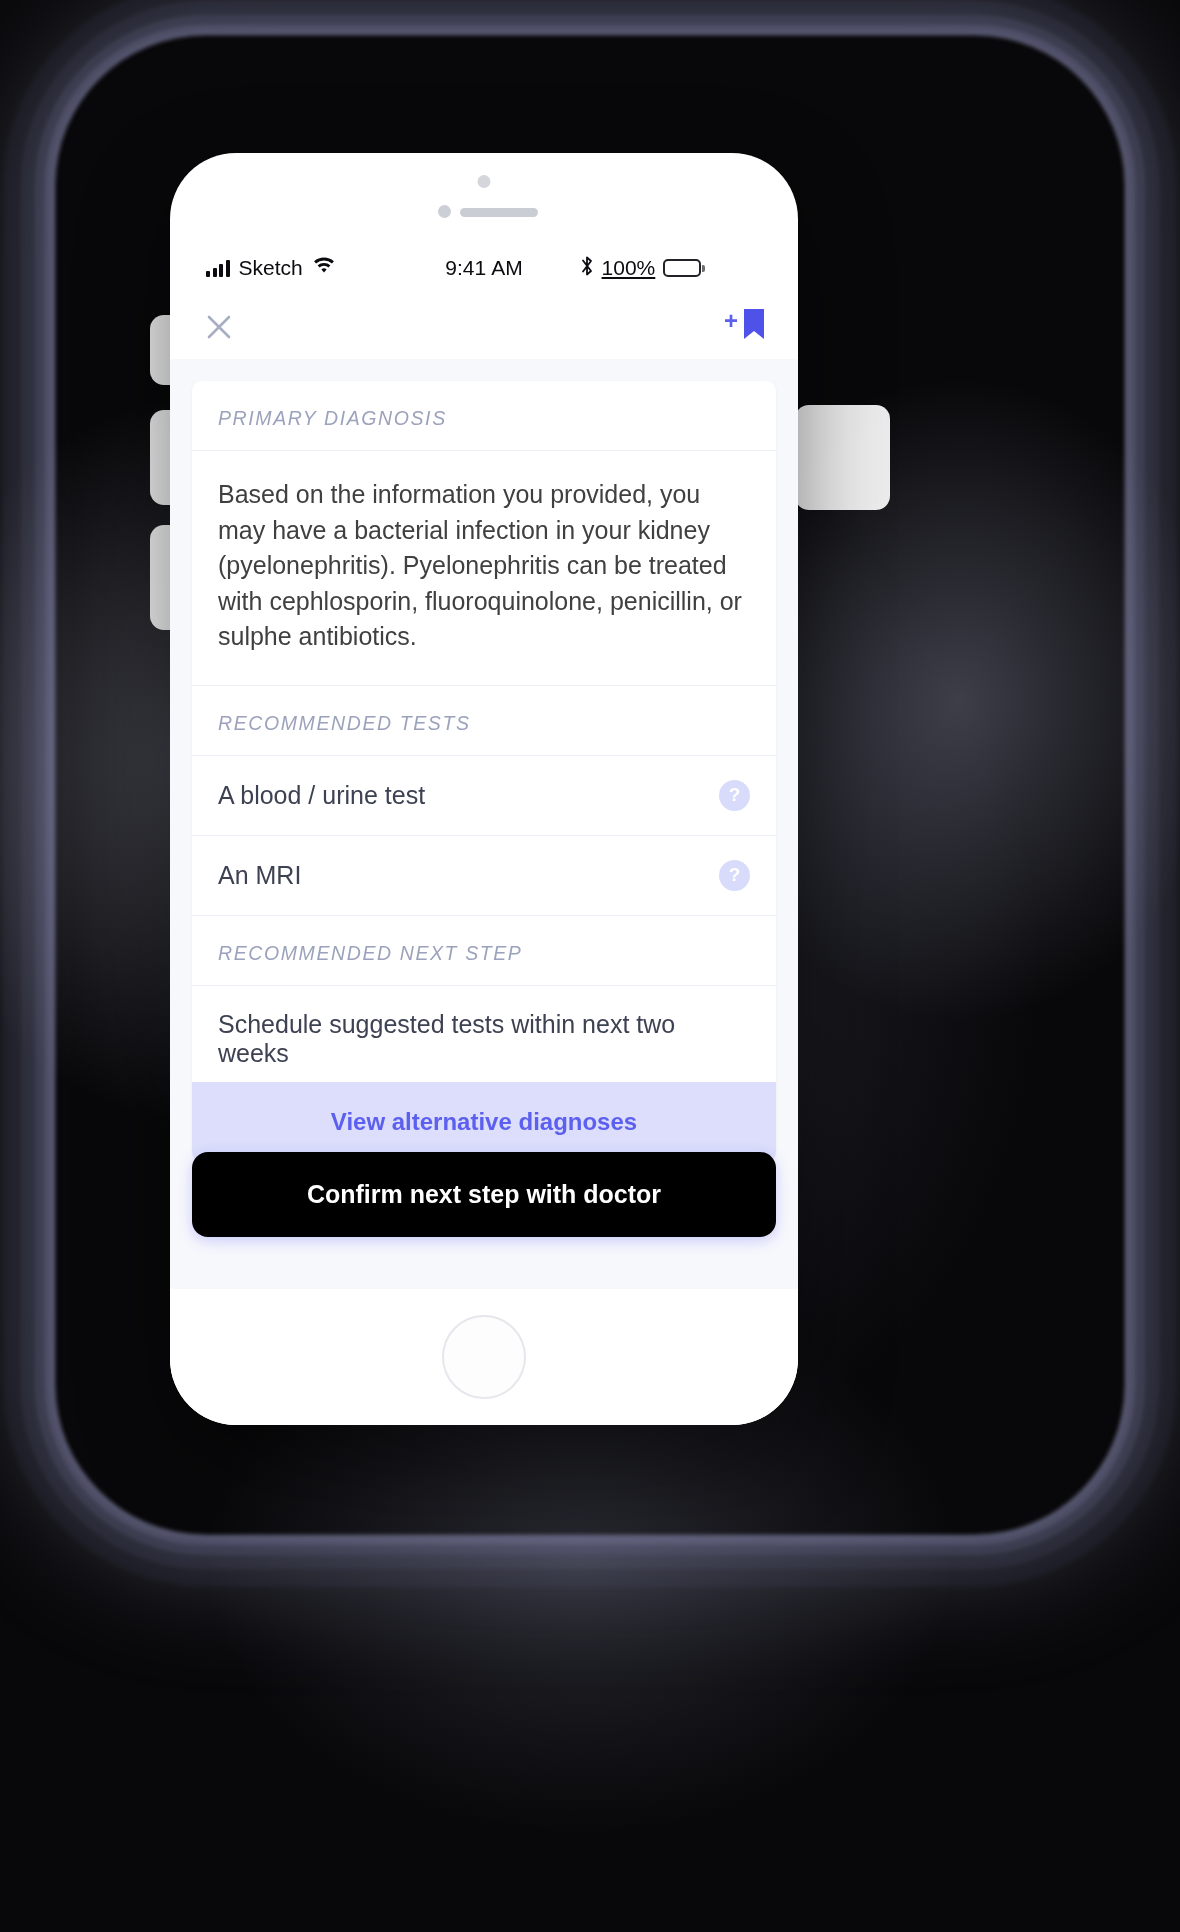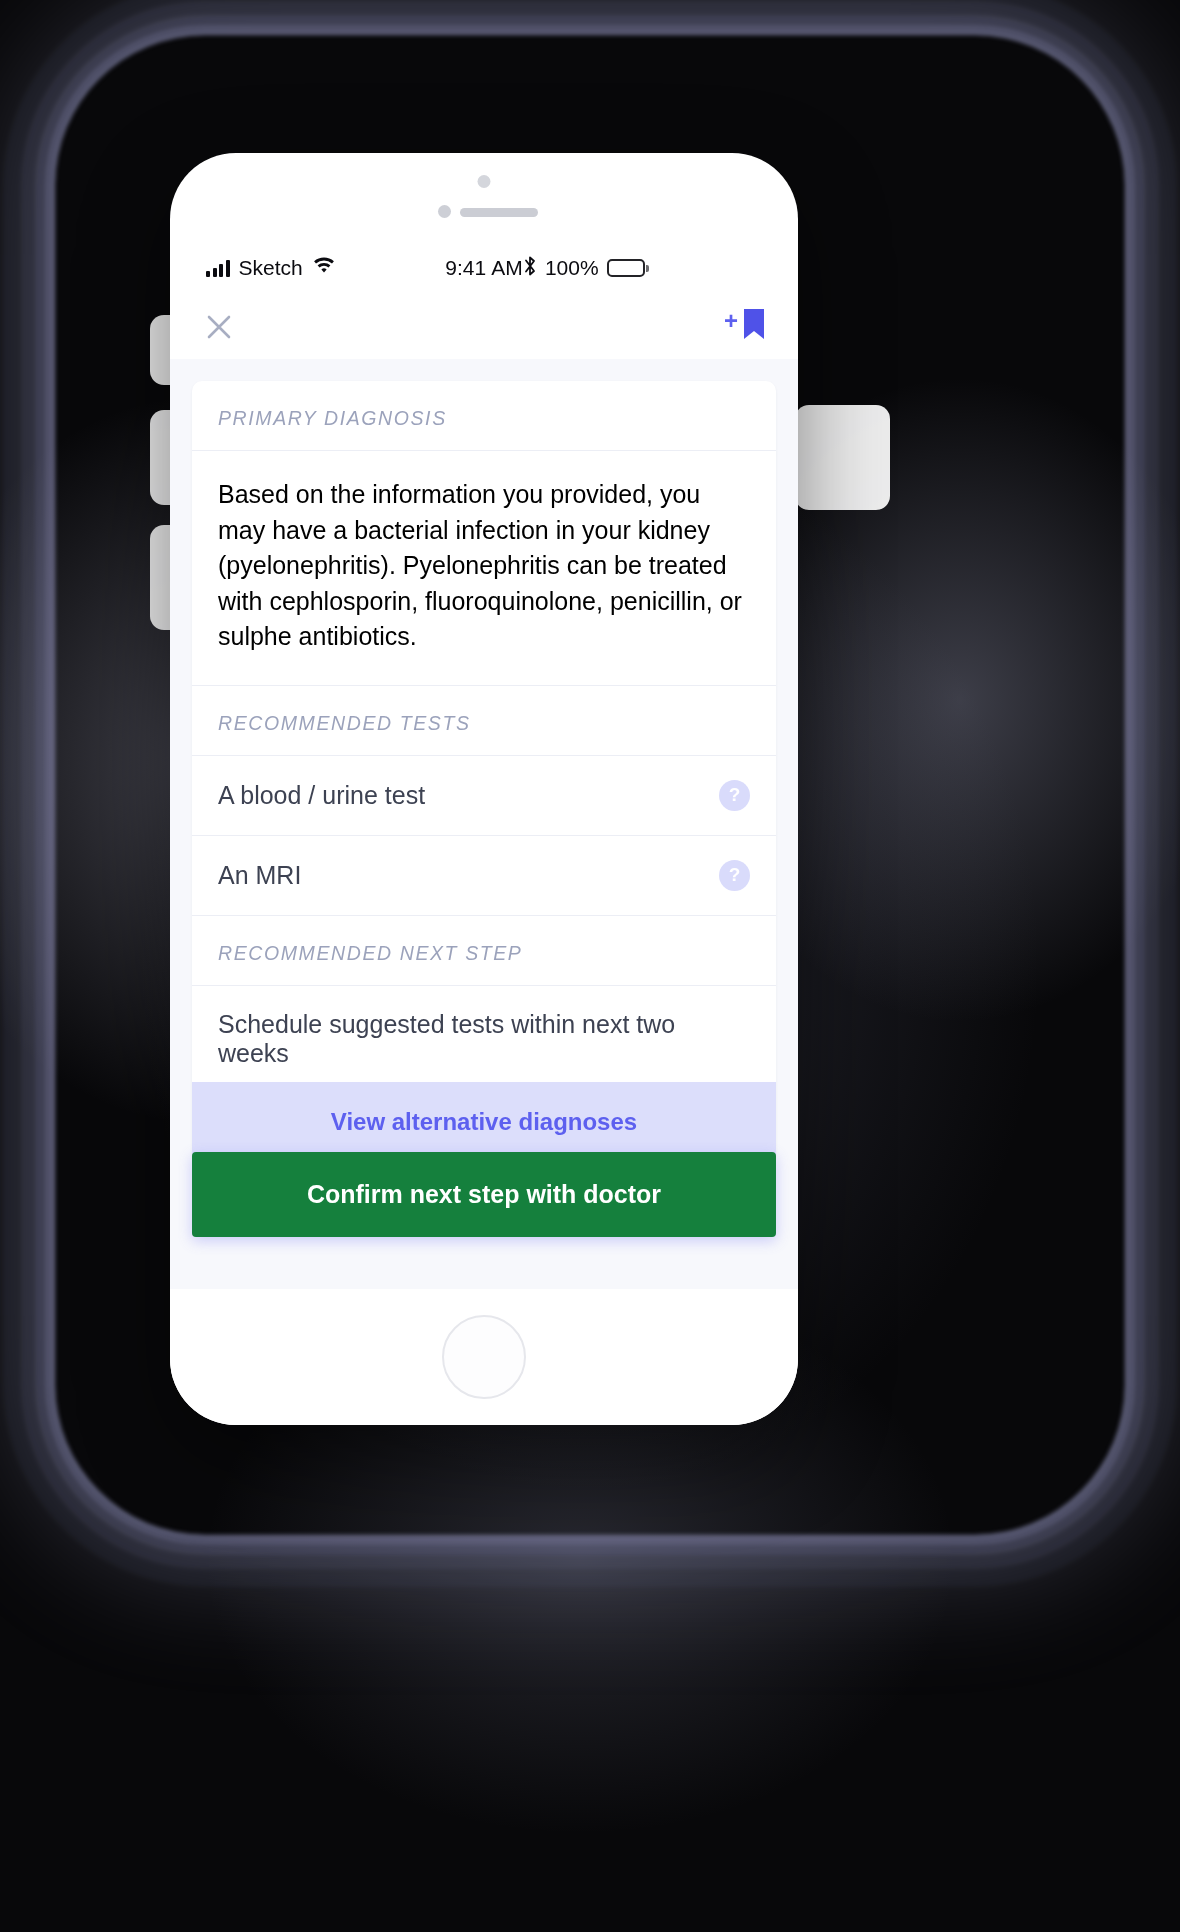--- a/index.html
+++ b/index.html
@@ -106,21 +106,21 @@
     font-size: 21px;
     color: #0b0b10;
     font-weight: 500;
   }
   .status-left, .status-right {
     flex: 1;
     display: flex;
     align-items: center;
     gap: 9px;
   }
-  .status-right { justify-content: flex-start; gap: 8px; }
+  .status-right { justify-content: center; gap: 8px; text-decoration: underline; }
   .status-center {
     flex: 0 0 auto;
     letter-spacing: 0.1px;
   }
 
   .signal-bars {
     display: flex;
     align-items: flex-end;
     gap: 2.5px;
     height: 17px;
@@ -222,21 +222,21 @@
   .divider {
     height: 1px;
     background: #eceef5;
     margin: 0 0;
   }
 
   .body-text {
     padding: 26px 26px 30px 26px;
     font-size: 25px;
     line-height: 1.42;
-    color: #000000;
+    color: #404040;
   }
 
   .list-row {
     display: flex;
     align-items: center;
     justify-content: space-between;
     padding: 24px 26px;
   }
   .list-row-label {
     font-size: 25px;
@@ -274,26 +274,26 @@
     font-family: "Liberation Sans", sans-serif;
     cursor: pointer;
   }
 
   .primary-btn {
     position: absolute;
     left: 22px;
     right: 22px;
     bottom: 52px;
     border: none;
-    background: #15803d;
+    background: #000000;
     color: #ffffff;
     font-size: 25px;
     font-weight: 700;
     padding: 28px 0;
-    border-radius: 4px;
+    border-radius: 16px;
     text-align: center;
     font-family: "Liberation Sans", sans-serif;
     cursor: pointer;
     box-shadow: 0 4px 14px rgba(99,102,241,0.30);
   }
 
   
   .home-area {
     height: 136px;
     background: #ffffff;

